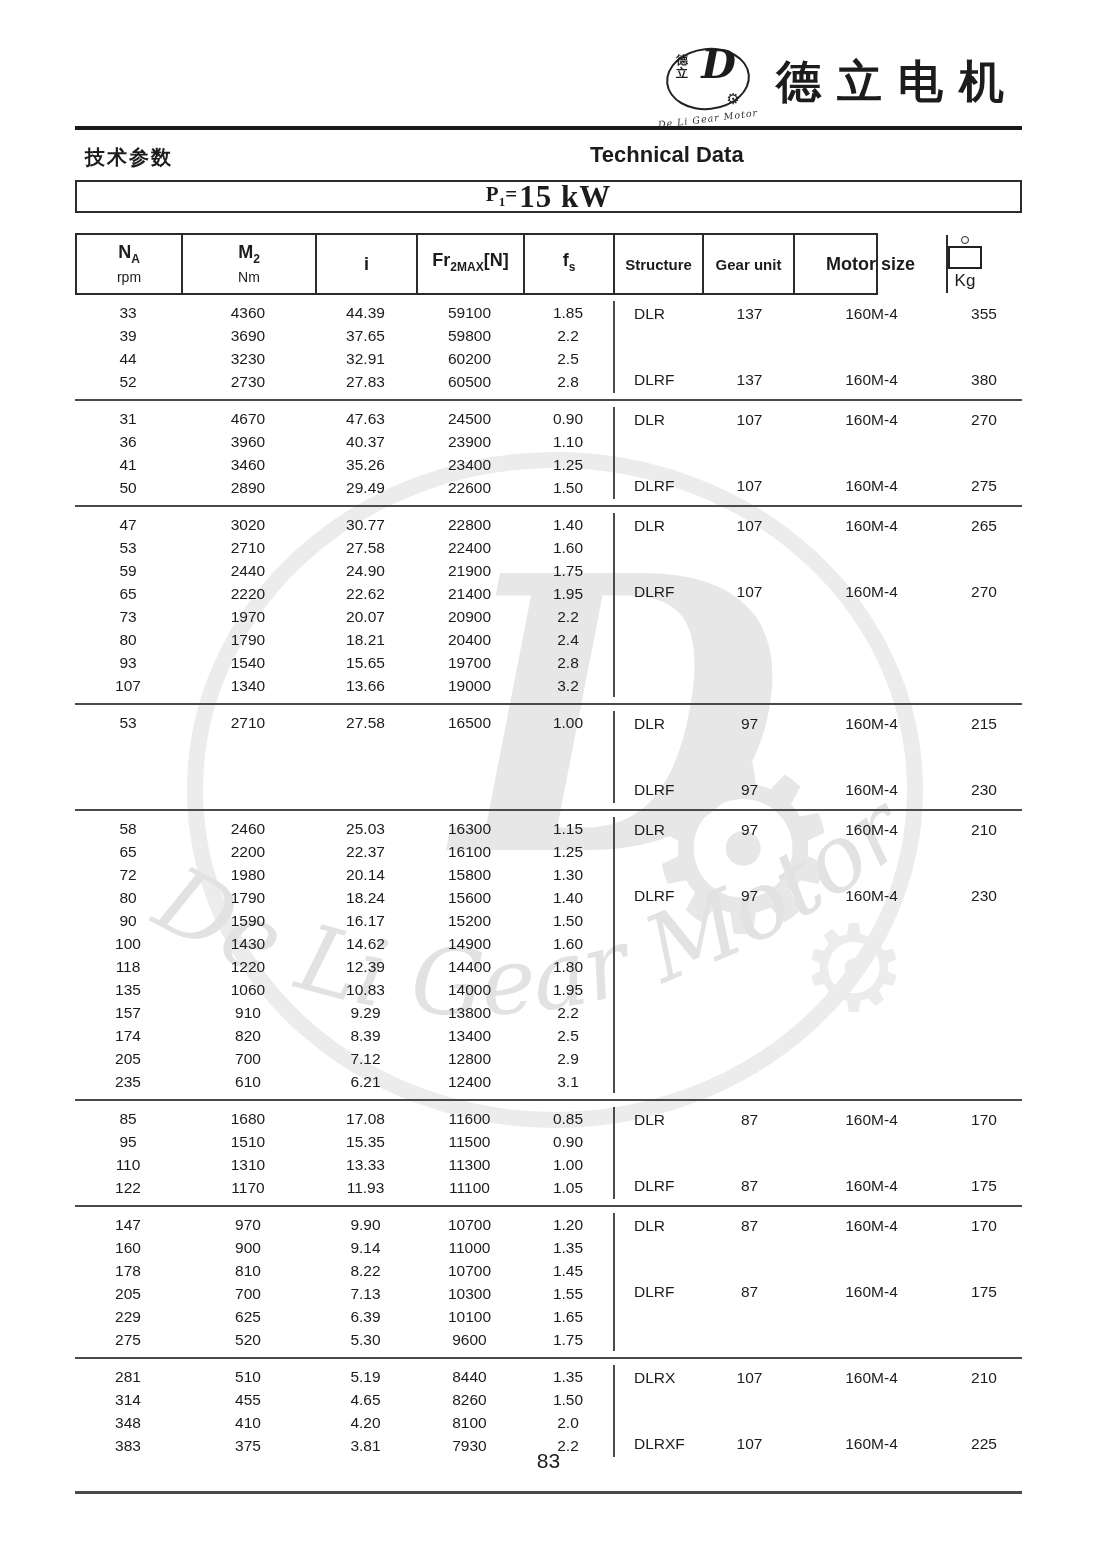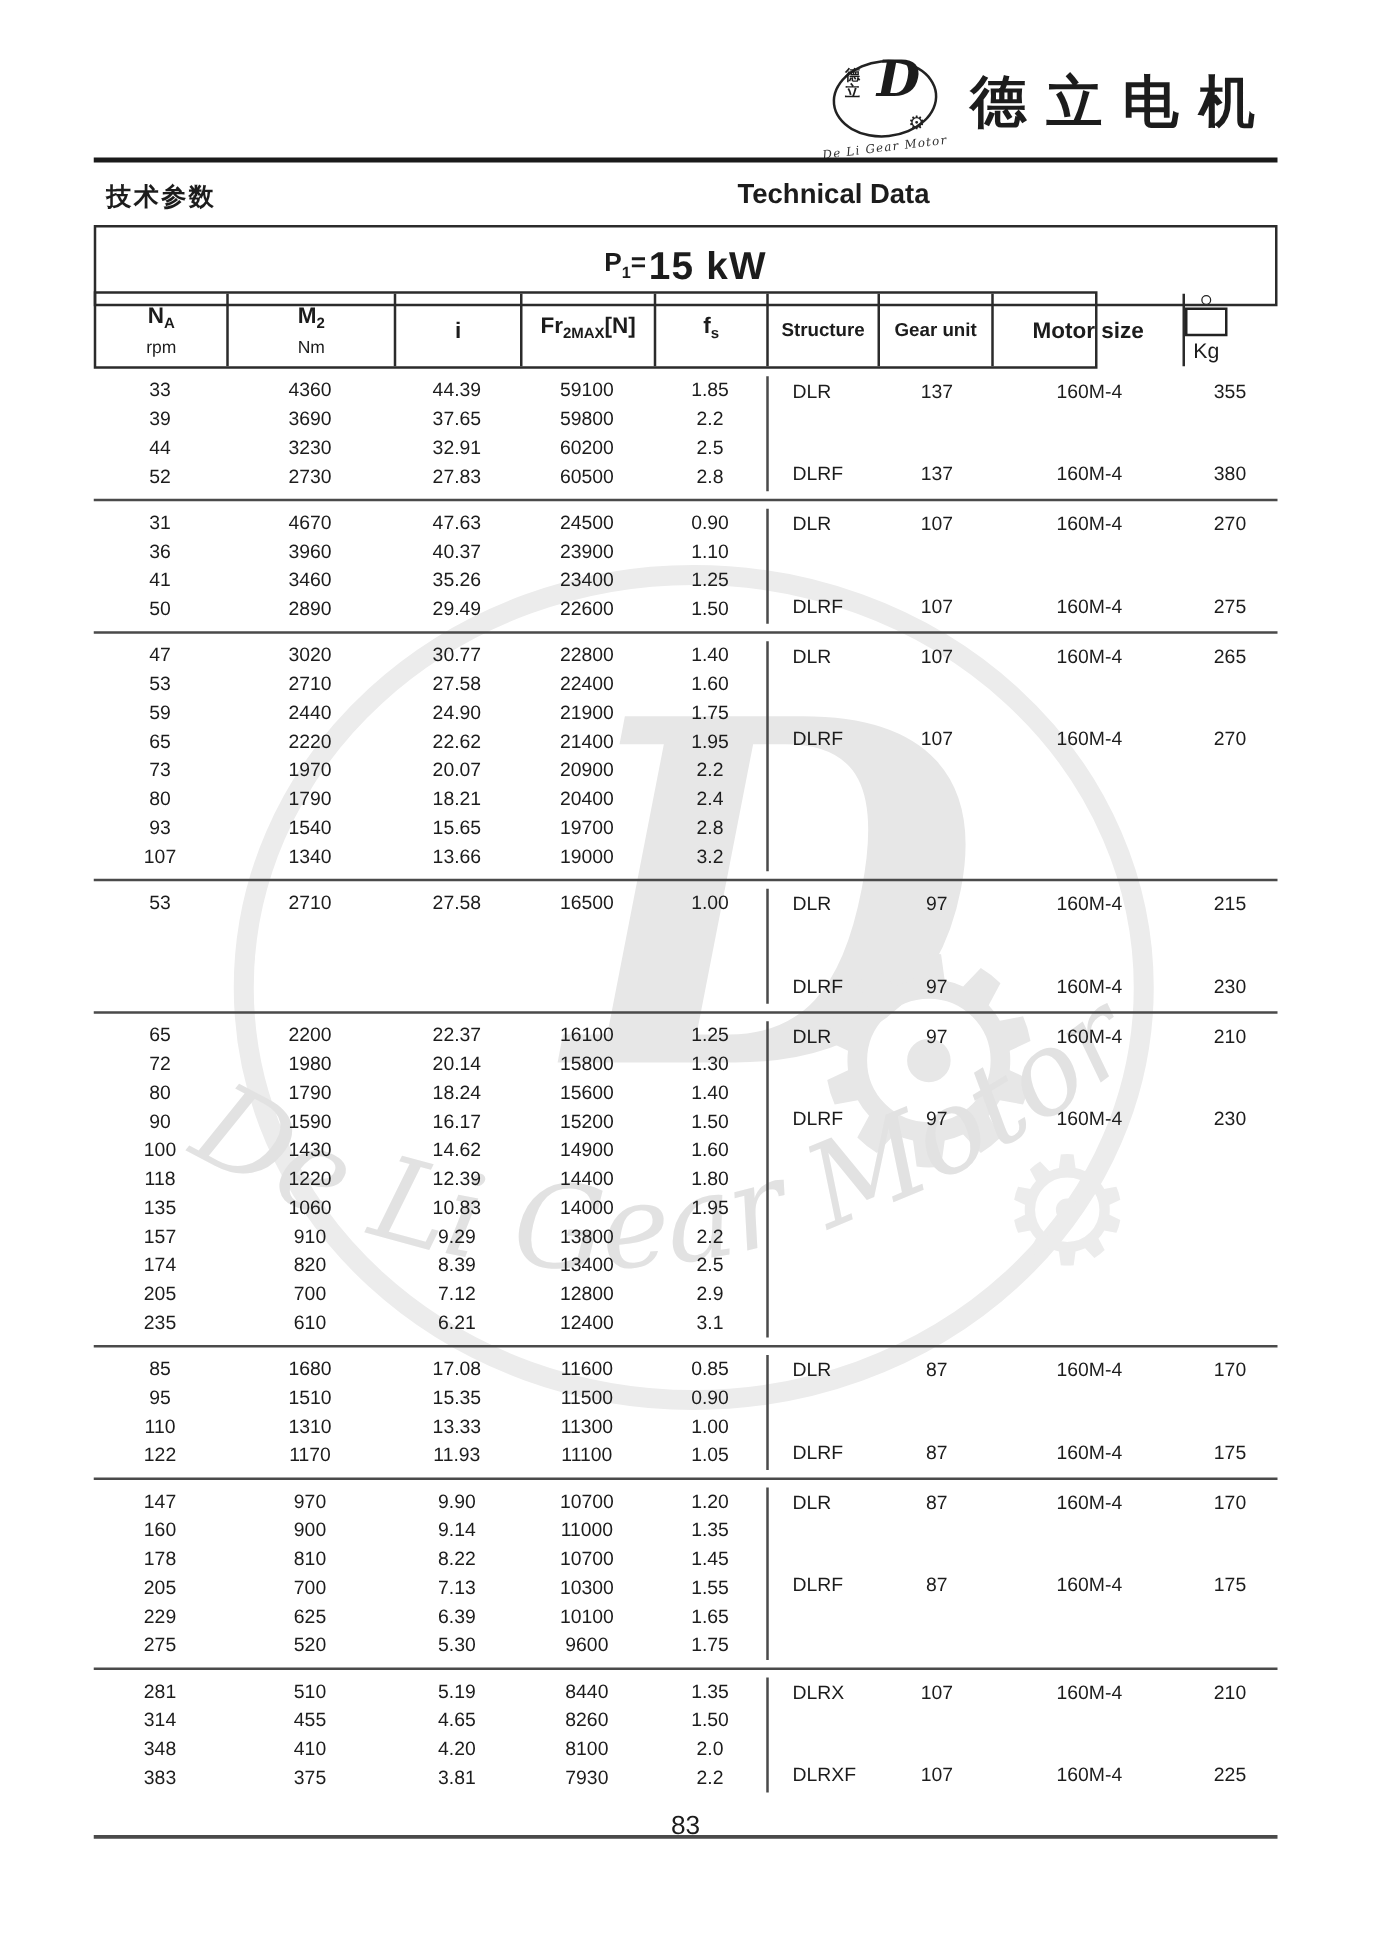--- a/index.html
+++ b/index.html
@@ -31,23 +31,23 @@
     font-size:45px; font-weight:bold; letter-spacing:16px;
     font-family:"DejaVu Serif","DejaVu Sans",serif; line-height:70px;
   }
   .top-rule { position:absolute; top:126px; left:75px; width:947px; height:3.5px; background:#1a1a1a; }
   
   .titlebar { position:absolute; top:142px; left:75px; width:947px; height:32px;margin-left:10px; }
   .title-cn { position:absolute; left:0; top:2px; font-size:20px; font-weight:bold; letter-spacing:2px; }
   .title-en { position:absolute; left:505px; top:0; font-size:22px; font-weight:bold; }
   
   .power-box {
-    position:absolute; top:180px; left:75px; width:947px; height:65px;
+    position:absolute; top:180px; left:75px; width:947px; height:33px;
     border:2px solid #2b2b2b; box-sizing:border-box;
-    display:flex; align-items:center; justify-content:center;
+    display:flex; align-items:center; justify-content:center;font-family:Liberation Serif, serif;
   }
   .p-sym { font-size:21px; font-weight:bold; }
   .p-sym sub { font-size:13px; }
   .p-val { font-size:31px; font-weight:bold; margin-left:2px; letter-spacing:1px; }
   
   .table-head {
     position:absolute; top:233px; left:75px; width:803px; height:62px;
     border:2px solid #2b2b2b; box-sizing:border-box;
     display:grid; grid-template-columns:106px 134px 101px 107px 90px 89px 91px 153px auto;
   }
@@ -339,20 +339,27 @@
               <div class="r-cell structure">DLRF</div>
               <div class="r-cell">97</div>
               <div class="r-cell">160M-4</div>
               <div class="r-cell">230</div>
             </div>
           </div>
         </div>
         <div class="group">
           <div class="group-left">
             <div class="g-row">
+              <div class="g-cell">58</div>
+              <div class="g-cell">2460</div>
+              <div class="g-cell">25.03</div>
+              <div class="g-cell">16300</div>
+              <div class="g-cell">1.15</div>
+            </div>
+            <div class="g-row">
               <div class="g-cell">65</div>
               <div class="g-cell">2200</div>
               <div class="g-cell">22.37</div>
               <div class="g-cell">16100</div>
               <div class="g-cell">1.25</div>
             </div>
             <div class="g-row">
               <div class="g-cell">72</div>
               <div class="g-cell">1980</div>
               <div class="g-cell">20.14</div>

